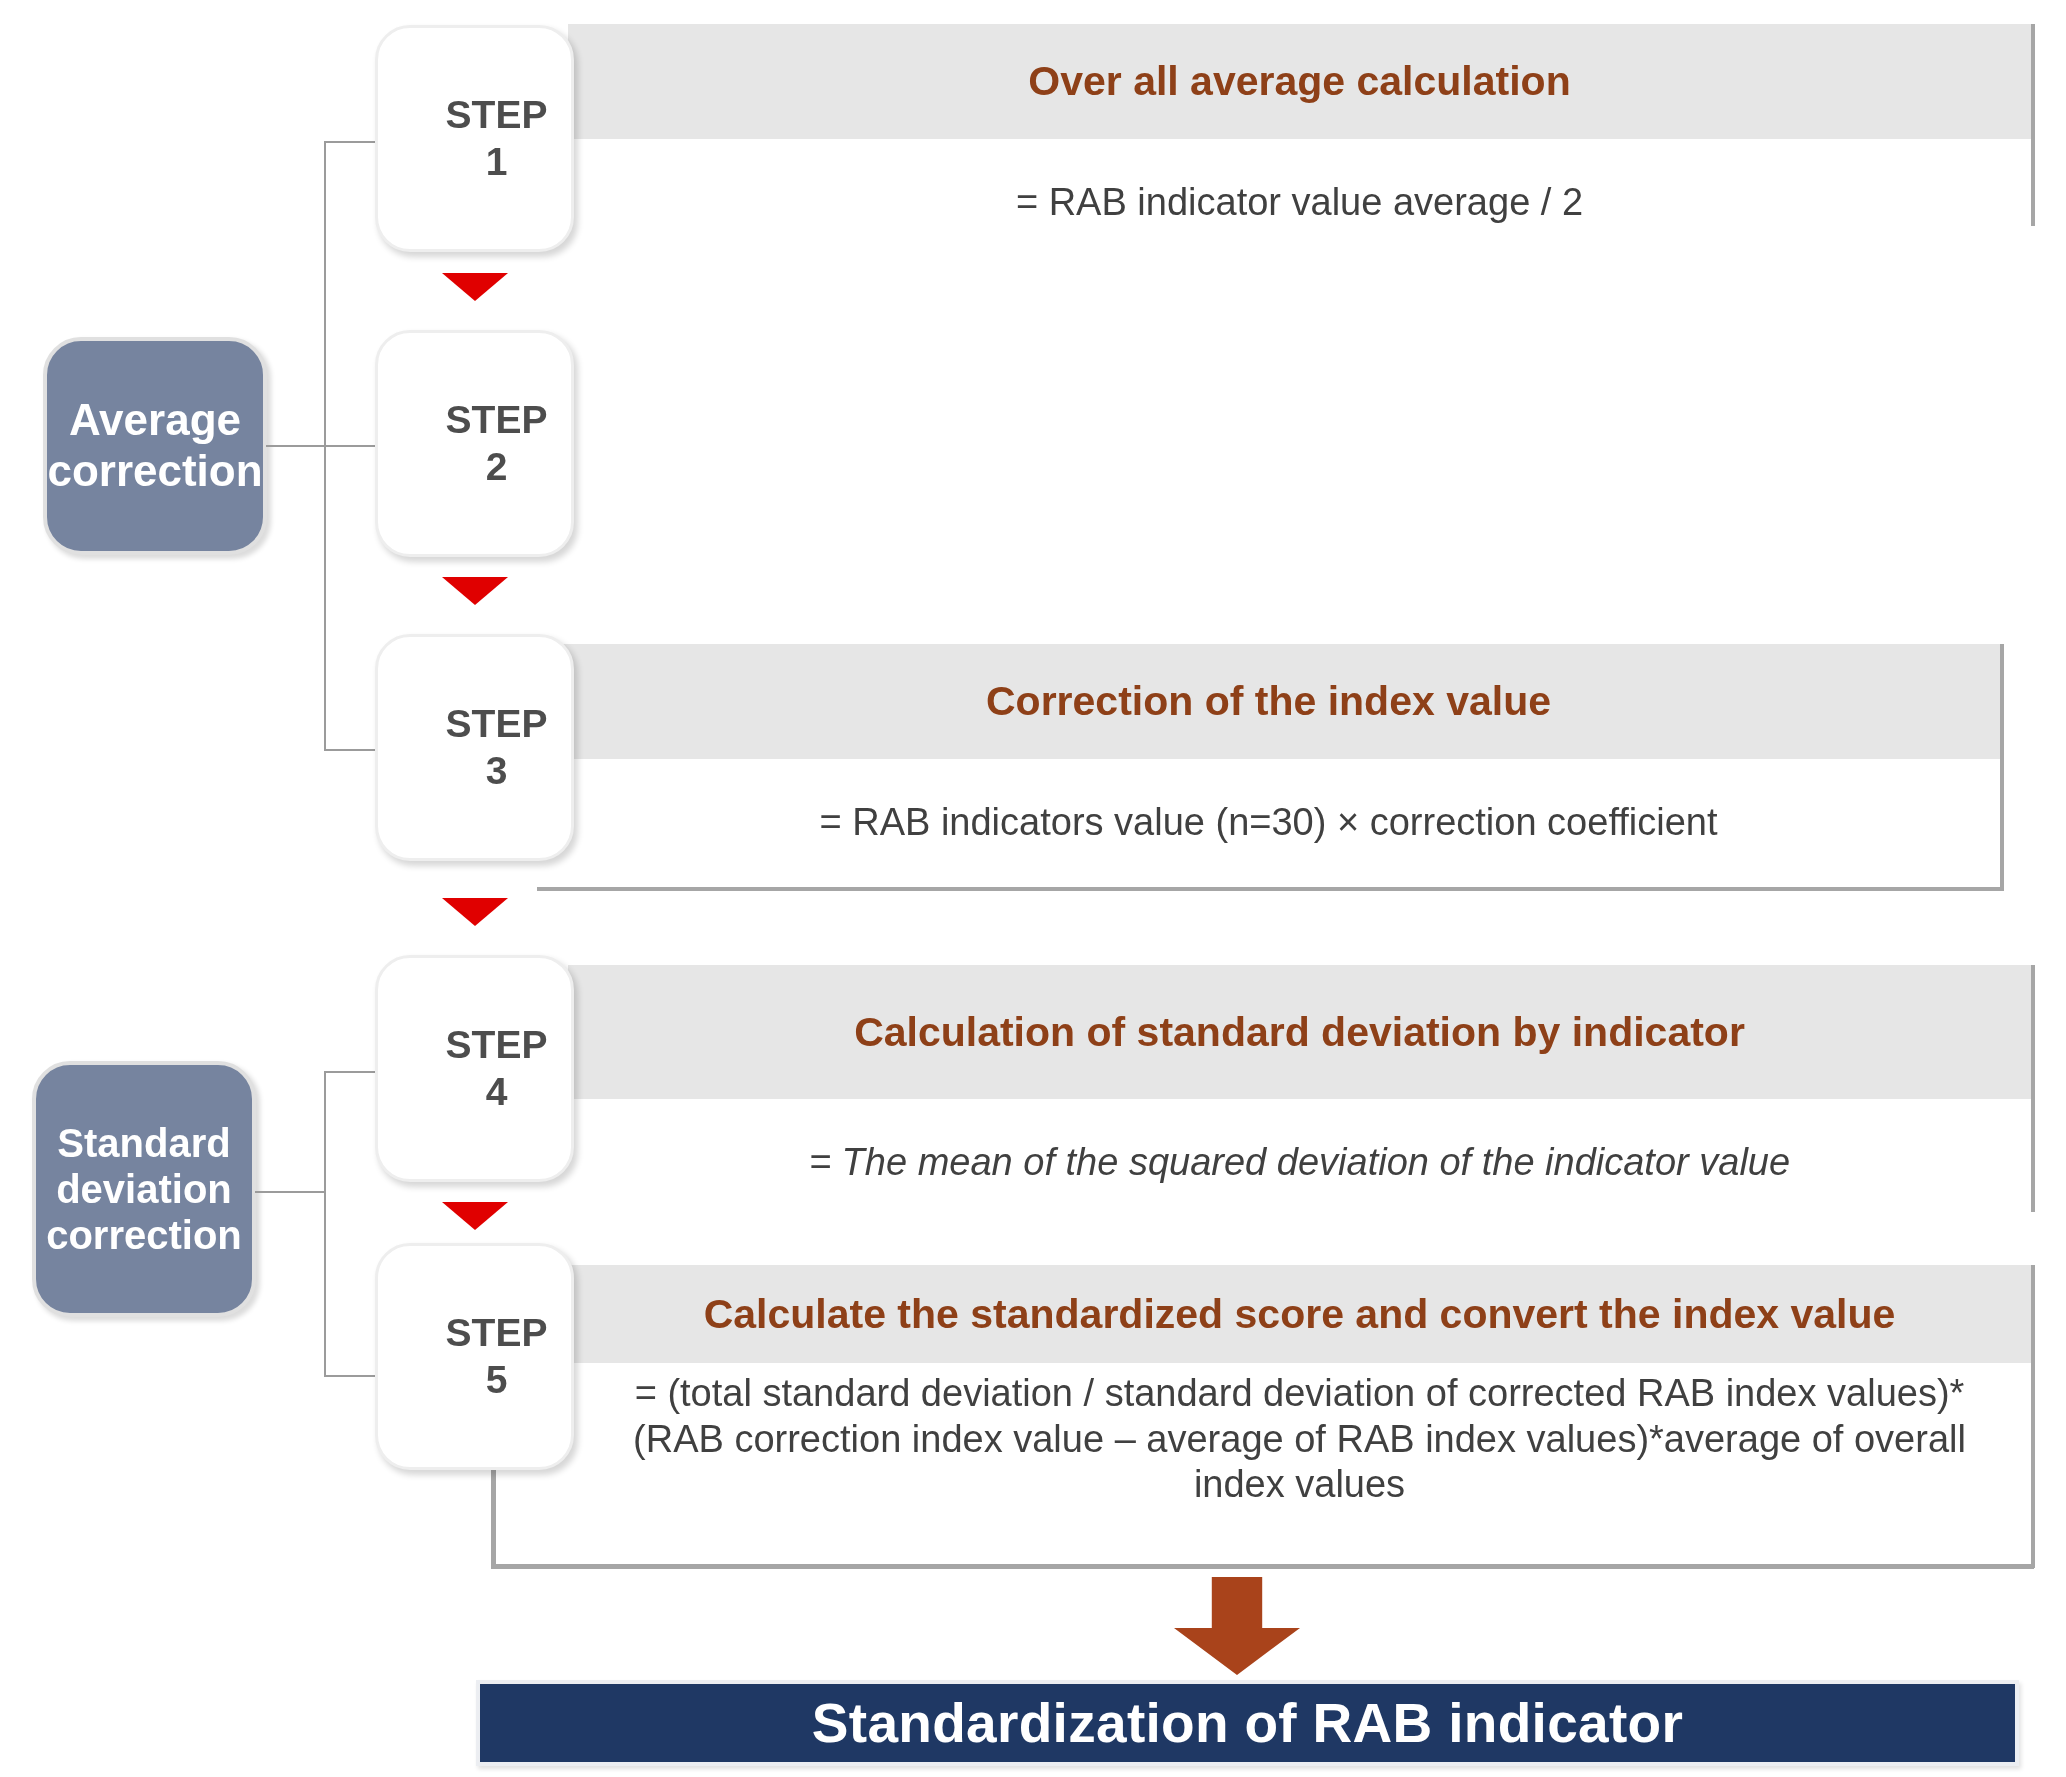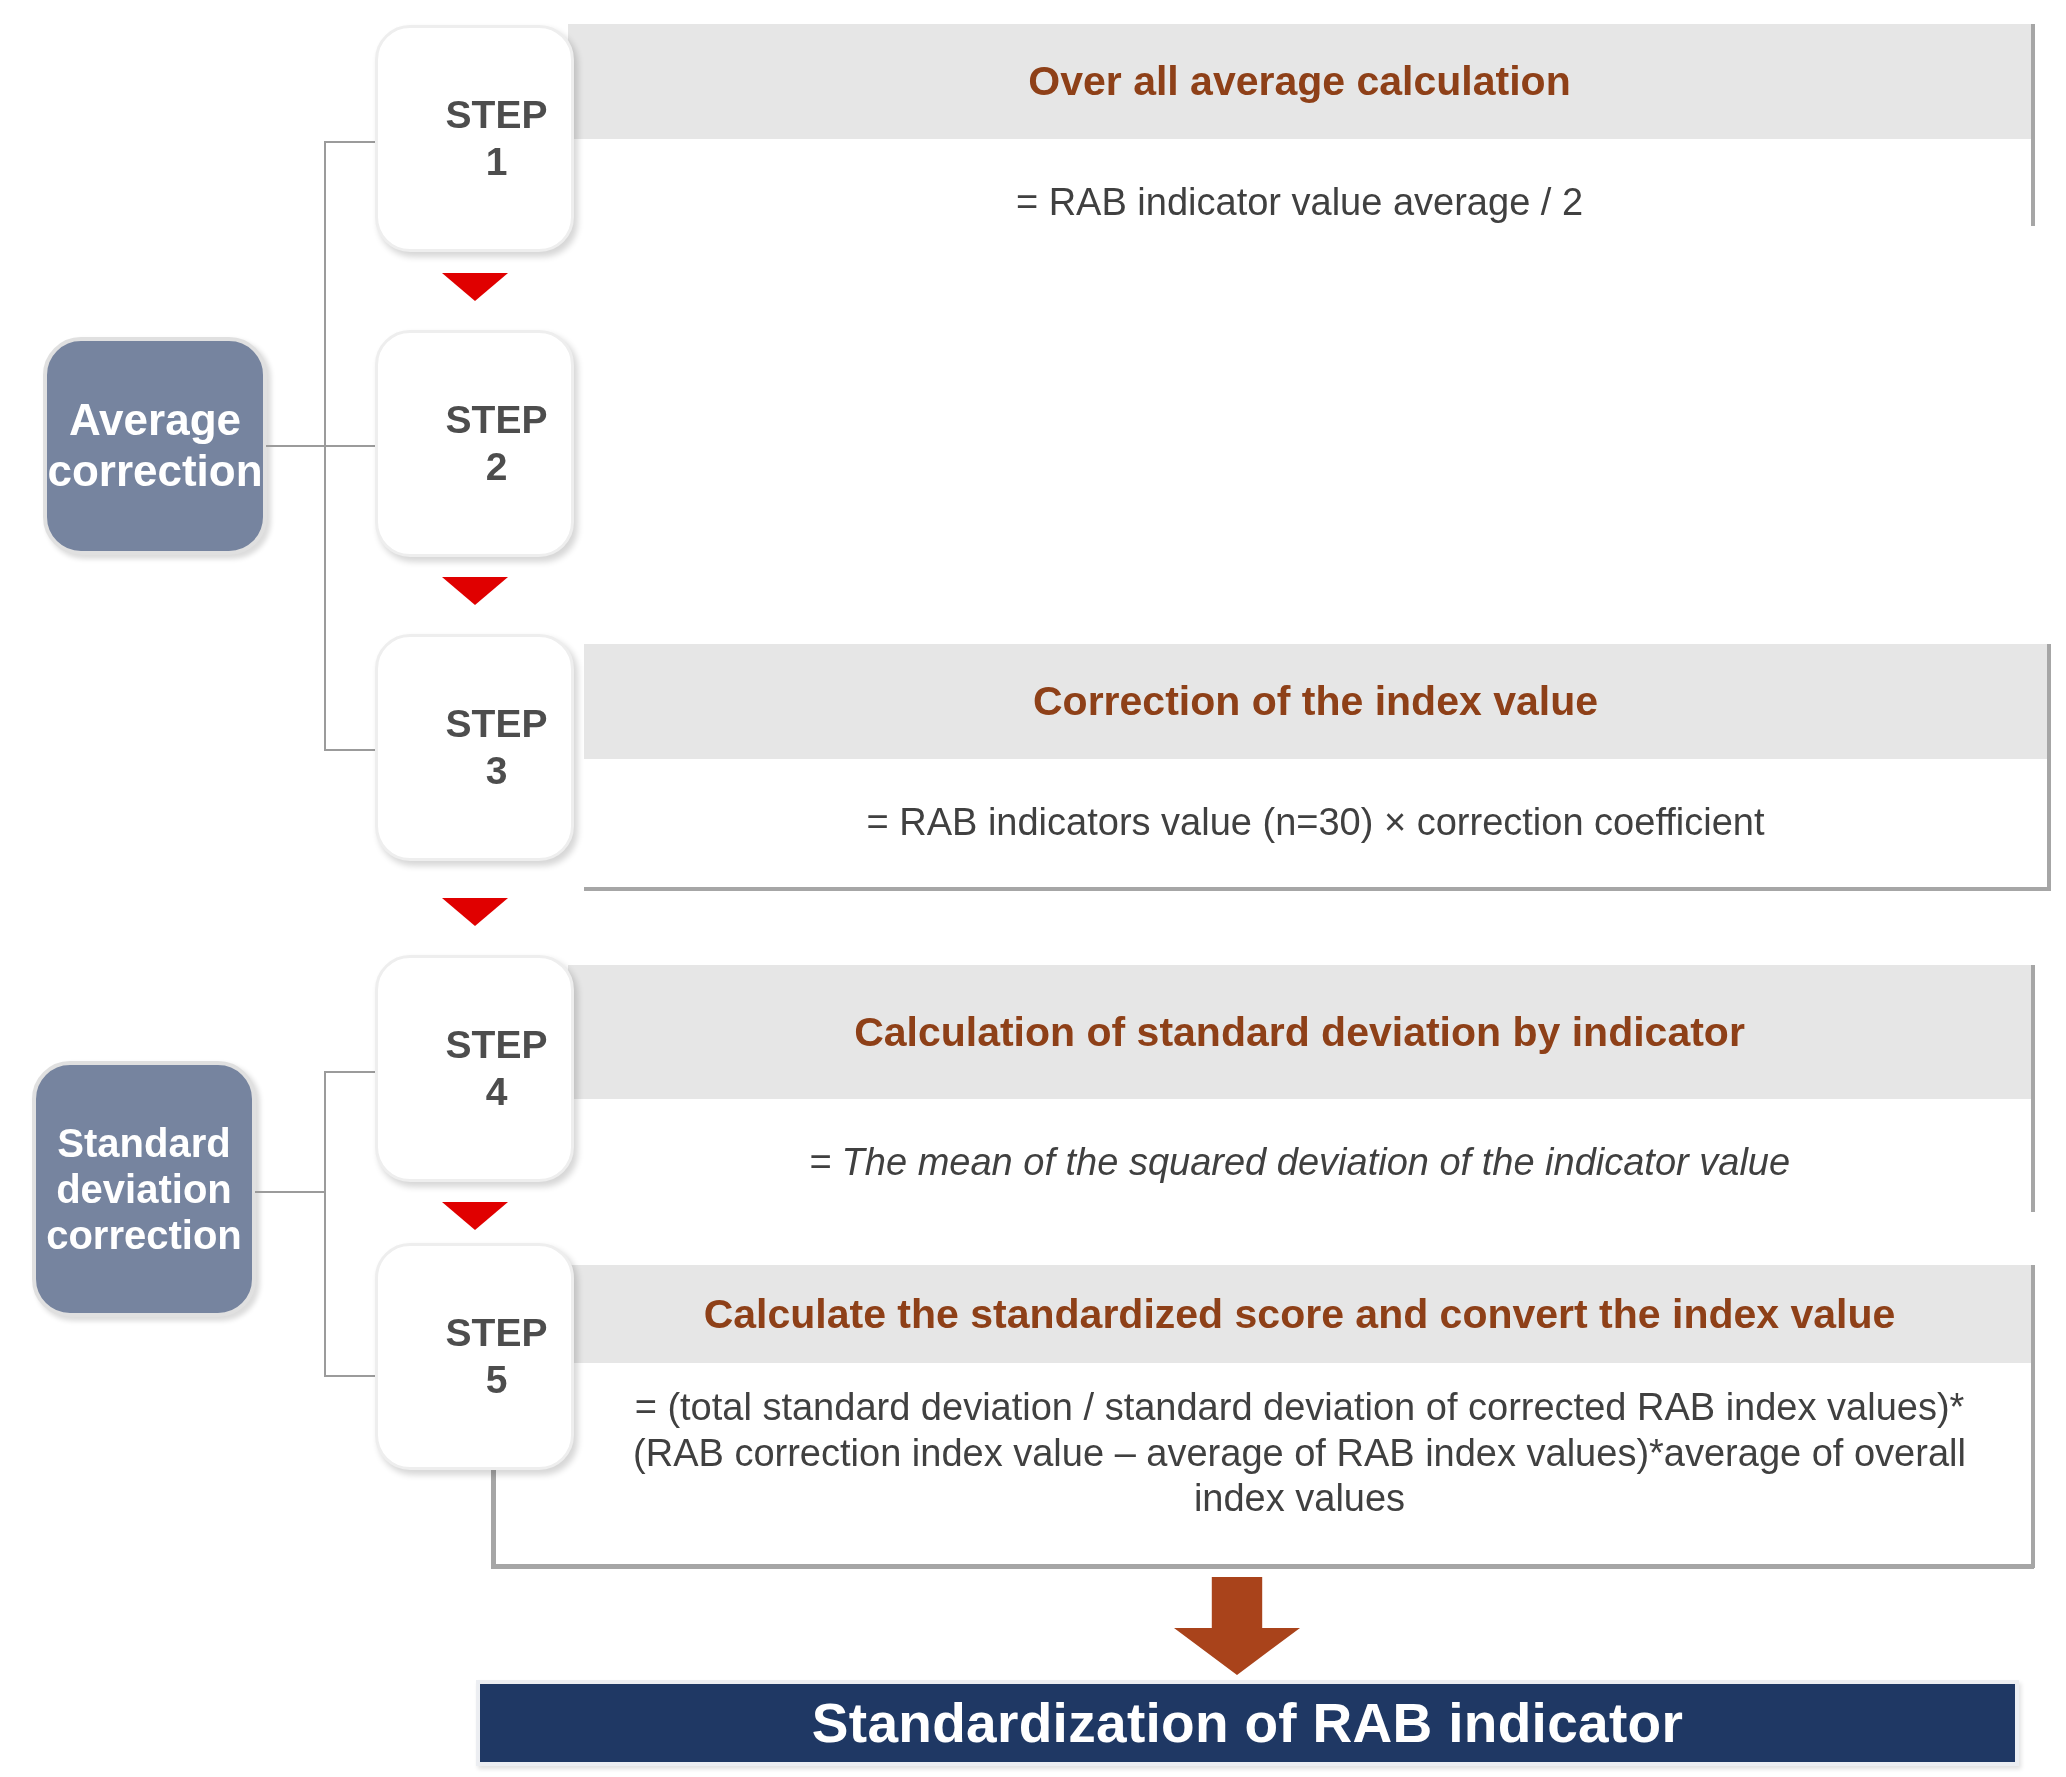--- a/index.html
+++ b/index.html
@@ -178,21 +178,21 @@
     <span>1</span>
   </div>
   <div class="red-arrow" style="left:442px; top:273px;"></div>
 
   <div class="step-pill" style="left:375px; top:330px; width:199px; height:227px;">
     <span>STEP</span>
     <span>2</span>
   </div>
   <div class="red-arrow" style="left:442px; top:577px;"></div>
 
-  <div class="card" style="left:584px; top:644px; width:1467px; height:247px;">
+  <div class="card" style="left:537px; top:644px; width:1467px; height:247px;">
     <div class="card-head" style="height:115px;">Correction of the index value</div>
     <div class="card-body" style="height:127px;">= RAB indicators value (n=30) × correction coefficient</div>
   </div>
   <div class="step-pill" style="left:375px; top:634px; width:199px; height:227px;">
     <span>STEP</span>
     <span>3</span>
   </div>
   <div class="red-arrow" style="left:442px; top:898px;"></div>
 
   <div class="card" style="left:568px; top:965px; width:1467px; height:247px;">
@@ -200,21 +200,21 @@
     <div class="card-body" style="height:127px;font-style:italic;">= The mean of the squared deviation of the indicator value</div>
   </div>
   <div class="step-pill" style="left:375px; top:955px; width:199px; height:227px;">
     <span>STEP</span>
     <span>4</span>
   </div>
   <div class="red-arrow" style="left:442px; top:1202px;"></div>
 
   <div class="card" style="left:568px; top:1265px; width:1467px; height:303px;">
     <div class="card-head" style="height:98px; line-height:1.08;">Calculate the standardized score and convert the index value</div>
-    <div class="card-body tall" style="height:244px; padding:22px 22px 0 22px; line-height:1.20;">= (total standard deviation / standard deviation of corrected RAB index values)*(RAB correction index value – average of RAB index values)*average of overall index values</div>
+    <div class="card-body tall" style="height:244px; padding:8px 22px 0 22px; line-height:1.20;">= (total standard deviation / standard deviation of corrected RAB index values)*(RAB correction index value – average of RAB index values)*average of overall index values</div>
   </div>
   <div class="step-pill" style="left:375px; top:1243px; width:199px; height:227px;">
     <span>STEP</span>
     <span>5</span>
   </div>
 
   <div class="line line-v" style="left:491px; top:1470px; height:99px; width:4.9px; background:#a6a6a6;"></div>
   <div class="line line-h" style="left:491px; top:1564px; width:1543px; height:4.9px; background:#a6a6a6;"></div>
 
   <div id="big-arrow">

